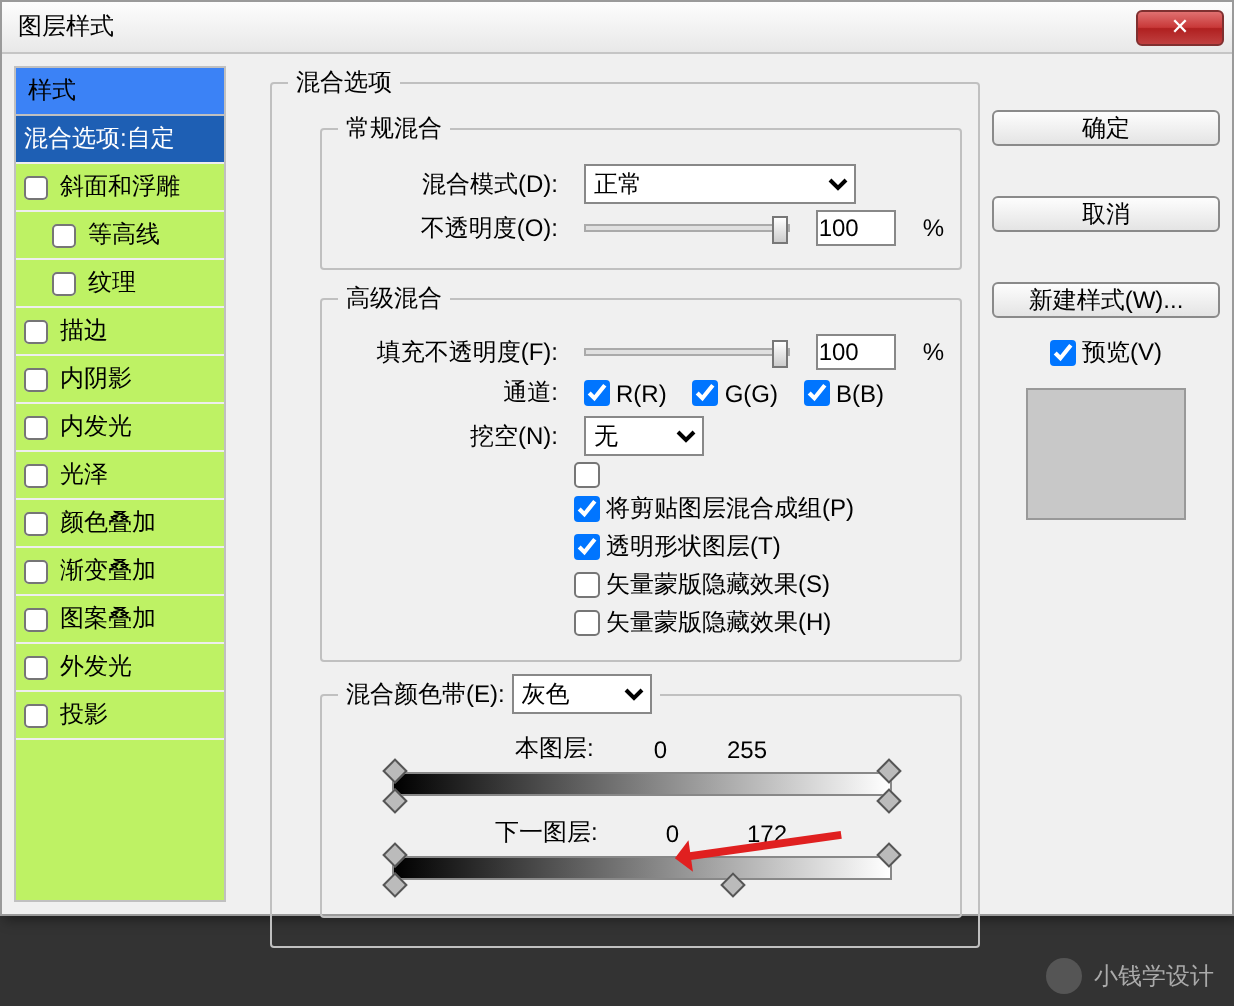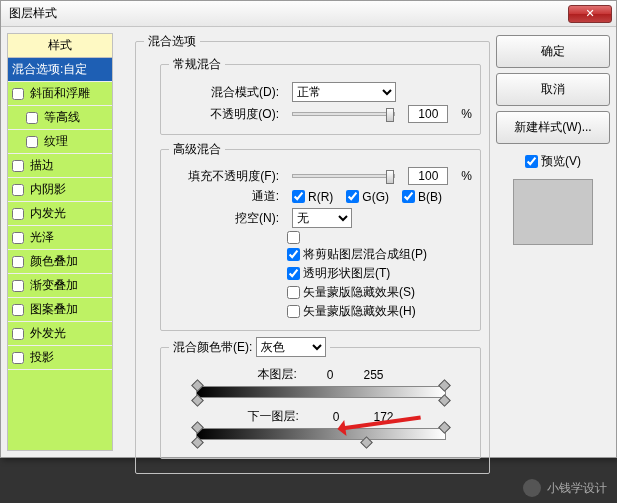--- a/index.html
+++ b/index.html
@@ -49,25 +49,24 @@
     display: flex;
     padding: 6px;
     gap: 6px;
     height: calc(100% - 26px);
   }
   .left {
     width: 106px;
     display: flex; flex-direction: column;
   }
   .left-hdr {
-    padding: 3px 16px;
+    padding: 3px 6px;
     border: 1px solid #c0c0c0;
     border-bottom: none;
-    background: #fef9c3;
-    text-align: center;
+    background: #3b82f6;
   }
   .stylelist {
     border: 1px solid #c0c0c0;
     flex: 1;
     background: #bef264;
   }
   .sl-item {
     padding: 3px 4px;
     display: flex; align-items: center; gap: 4px;
     border-bottom: 1px solid #eee;
@@ -101,21 +100,21 @@
   }
   .slider .thumb {
     position:absolute; top:-5px;
     width:8px;height:14px;
     background:linear-gradient(#fff,#ccc);
     border:1px solid #777;
   }
   .numbox {
     width: 40px; height:18px;
     border:1px solid #888; background:#fff;
-    text-align:center; line-height:16px;
+    text-align:left; line-height:16px;
   }
   .chk { display:inline-flex; align-items:center; gap:3px; }
   .chk input { margin:0; width:13px; height:13px; }
   .advlist { margin-left:118px; }
   .advlist .chk { display:flex; margin:2px 0; }
   .gradbar {
     height: 12px; width: 250px;
     background: linear-gradient(90deg,#000,#fff);
     border:1px solid #888;
     position: relative;
@@ -140,25 +139,25 @@
     left:-12px; top:-6px;
     border: 8px solid transparent;
     border-right-color:#e02020;
   }
   .right {
     width: 114px;
     display:flex; flex-direction:column; gap:5px;
     padding-top:2px;
   }
   .btn {
-    height:33px;
+    height:18px;
     border:1px solid #8a8a8a;
     border-radius:3px;
     background:linear-gradient(#fdfdfd,#e4e4e4);
-    display:flex; align-items:center; justify-content:center;
+    display:flex; align-items:center; justify-content:center;margin-top:20px;
   }
   .preview {
     width:80px; height:66px;
     background:#c8c8c8;
     border:1px solid #999;
     margin: 4px auto 0;
   }
   .watermark {
     position:absolute; right:10px; bottom:6px;
     color:#aaa; font-size:12px;
@@ -242,21 +241,21 @@
     </div>
 
     <div class="center">
       <fieldset>
         <legend>混合选项</legend>
 
         <fieldset>
           <legend>常规混合</legend>
           <div class="row">
             <span class="lbl">混合模式(D):</span>
-            <select class="combo" style="width:104px">
+            <select class="combo" style="width:136px">
               <option>正常</option>
             </select>
           </div>
           <div class="row">
             <span class="lbl">不透明度(O):</span>
             <div class="slider">
                 <div class="thumb" style="right:0"></div>
               </div>
             <div class="numbox">100</div>
             <span>%</span>

